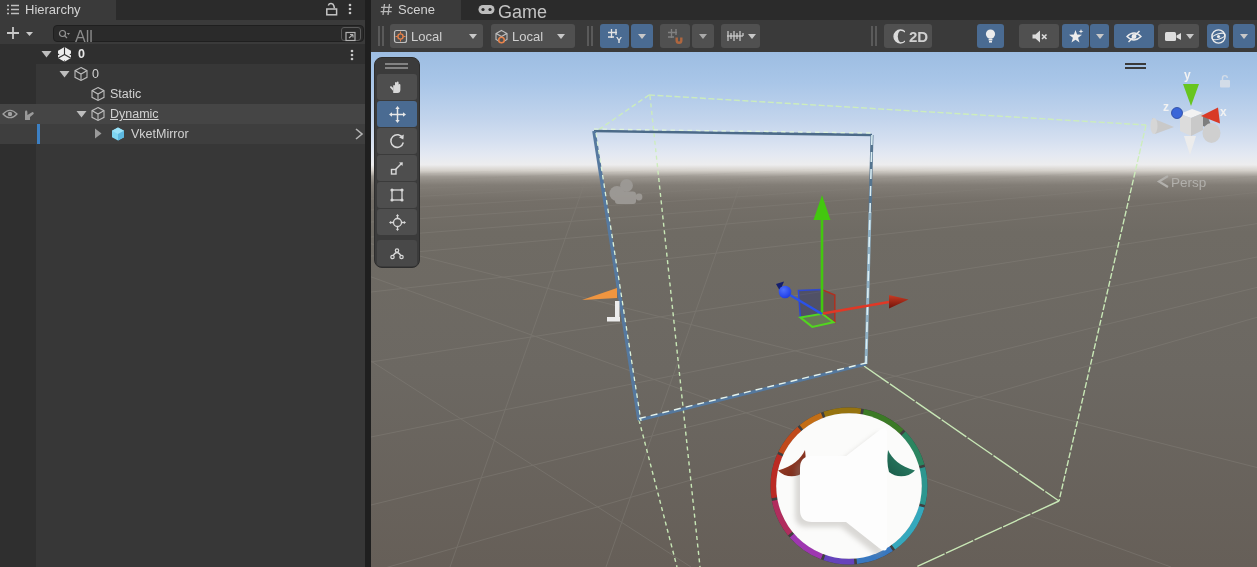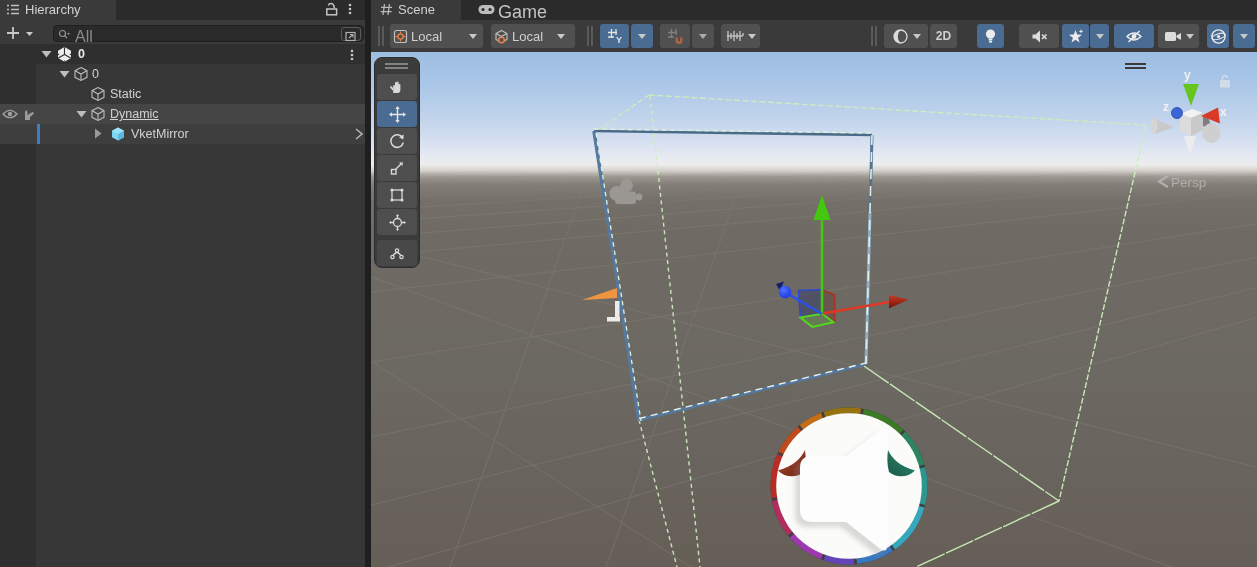--- a/index.html
+++ b/index.html
@@ -223,21 +223,21 @@
         <div class="hdl" style="left:504px;"></div>
 
       <div class="tb" style="left:513px;width:44px;">
         <svg width="17" height="17" viewBox="0 0 17 17" style="margin-right:4px;">
           <circle cx="8.5" cy="8.5" r="6.5" fill="none" stroke="#dcdcdc" stroke-width="1.3"></circle>
           <path d="M8.5 2 a6.5 6.5 0 0 0 0 13 a9 9 0 0 1 0-13 z" fill="#dcdcdc"></path>
         </svg>
         <span class="car"></span>
       </div>
 
-      <div class="tb" style="left:559px;width:27px;font-weight:bold;font-size:12px;">2D</div>
+      <div class="tb" style="left:534px;width:27px;font-weight:bold;font-size:15px;">2D</div>
 
       <div class="tb blue" style="left:606px;width:27px;">
         <svg width="13" height="16" viewBox="0 0 13 16">
           <circle cx="6.5" cy="6" r="4.6" fill="#ececec"></circle>
           <rect x="4.6" y="10.5" width="3.8" height="2" fill="#ececec"></rect>
           <rect x="5" y="13" width="3" height="1.6" fill="#ececec"></rect>
         </svg>
       </div>
 
       <div class="tb" style="left:648px;width:40px;">

